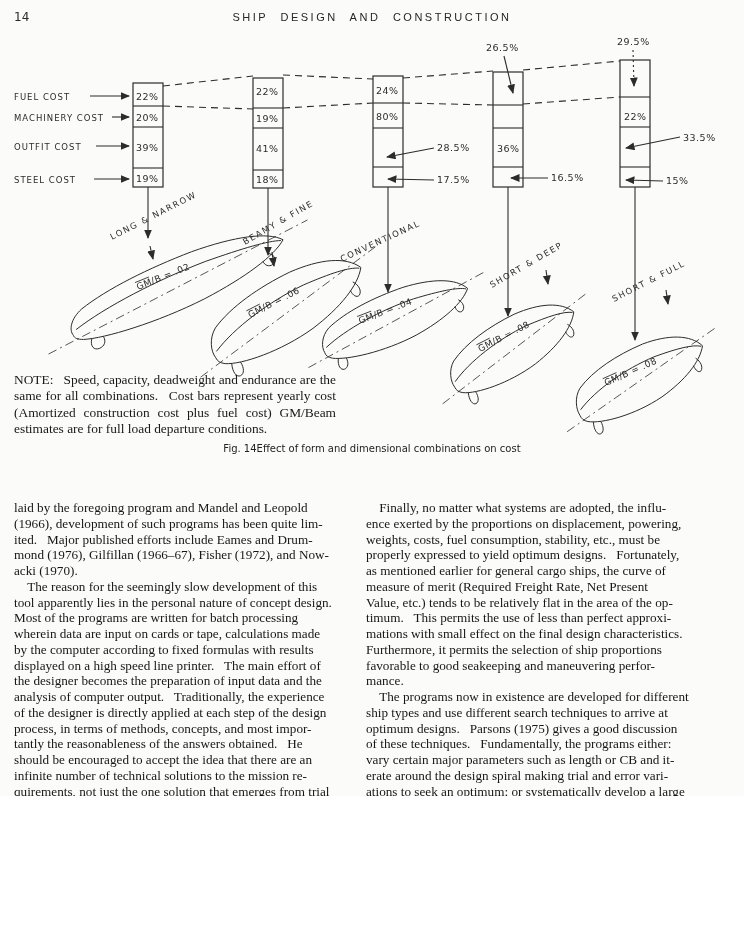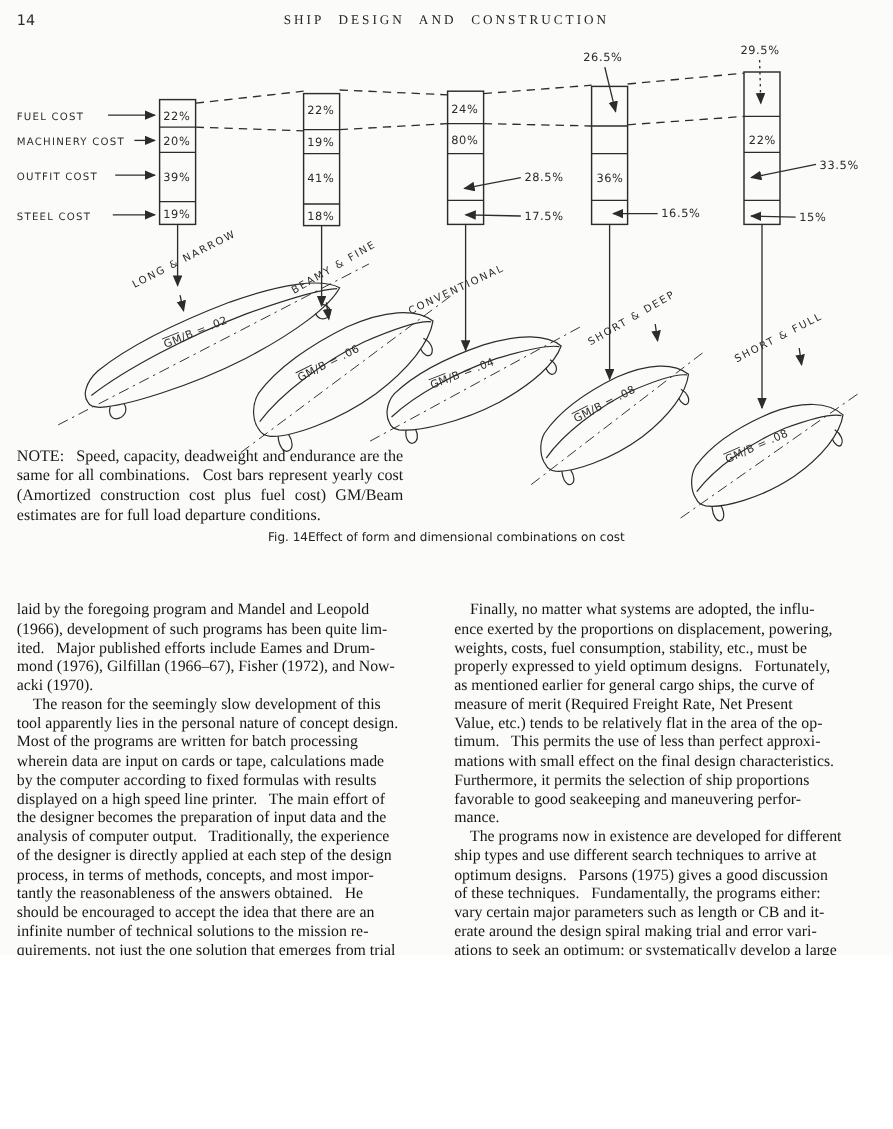--- a/index.html
+++ b/index.html
@@ -4,39 +4,39 @@
 <style>
   html,body{margin:0;padding:0;}
   .page{
     position:relative; width:744px; height:796px;
     background:#fbfbf9; overflow:hidden;
     font-family:"Liberation Serif", serif; color:#1c1c1c;
   }
   
   .pageno{position:absolute;left:14px;top:10px;font-family:"DejaVu Sans",sans-serif;font-size:12px;color:#2a2a2a;}
   .headtitle{position:absolute;left:0;right:0;top:11px;text-align:center;
-    font-family:Liberation Serif, serif;font-size:11px;letter-spacing:2.5px;word-spacing:7px;color:#262626;}
+    font-family:Liberation Sans, sans-serif;font-size:11px;letter-spacing:2.5px;word-spacing:7px;color:#262626;}
   
   .figsvg{position:absolute;left:0;top:0;}
   .figsvg text{font-family:"DejaVu Sans",sans-serif;fill:#2c2c2c;}
   .catlabel{font-size:8.5px;letter-spacing:1px;}
   .pct{font-family:"DejaVu Sans Mono",monospace;font-size:9.5px;letter-spacing:.5px;}
   .shipname{font-size:8.5px;letter-spacing:1.6px;}
   .gmb{font-size:9px;letter-spacing:.5px;}
   .ln{stroke:#2c2c2c;stroke-width:1.1;fill:none;}
   .thin{stroke:#2c2c2c;stroke-width:.8;fill:none;}
   .dash{stroke:#2c2c2c;stroke-width:1.1;fill:none;stroke-dasharray:7 5;}
   .barbox{fill:#fbfbf9;stroke:#2c2c2c;stroke-width:1.2;}
   
   .note{position:absolute;left:14px;top:372px;width:322px;font-size:13.4px;line-height:16.4px;text-align:justify;color:#181818;}
   .caption{position:absolute;left:0;right:0;top:443px;text-align:center;
     font-family:"DejaVu Sans",sans-serif;font-size:10px;color:#222;}
   .caption .cl{}
   
-  .cols{position:absolute;left:14px;top:500px;width:716px;display:flex;gap:13px;height:441px;overflow:hidden;}
+  .cols{position:absolute;left:14px;top:500px;width:716px;display:flex;height:441px;overflow:hidden;}
   .col{width:352px;font-size:13.2px;line-height:15.75px;color:#161616;}
   .col p{margin:0;white-space:pre-line;}
   
   .wm{position:absolute;left:0;top:840px;width:744px;height:101px;pointer-events:none;z-index:5;}
   .wmtext{position:absolute;left:88px;top:8px;white-space:nowrap;
     font-family:"DejaVu Serif",serif;font-weight:bold;font-size:70px;letter-spacing:4px;
     transform:scaleY(1.28);transform-origin:left top;
     color:rgba(150,200,228,0.42);-webkit-text-stroke:3px rgba(62,140,188,0.75);}
   .wmsvg{position:absolute;left:0;top:0;}
 </style>

